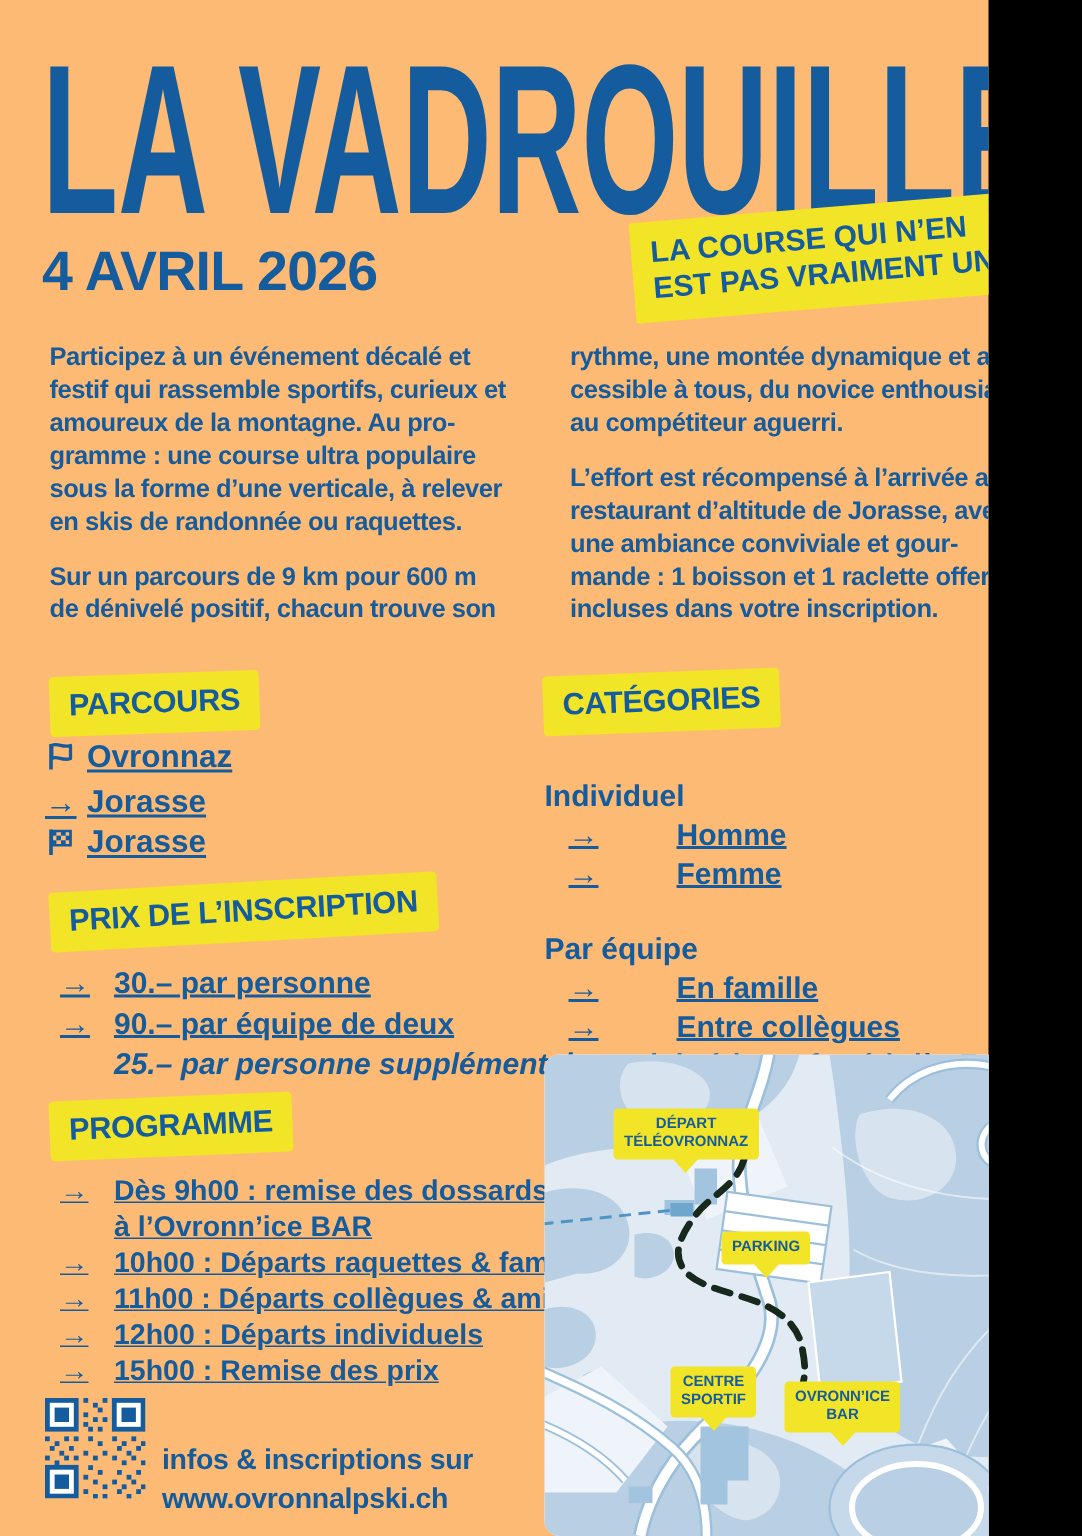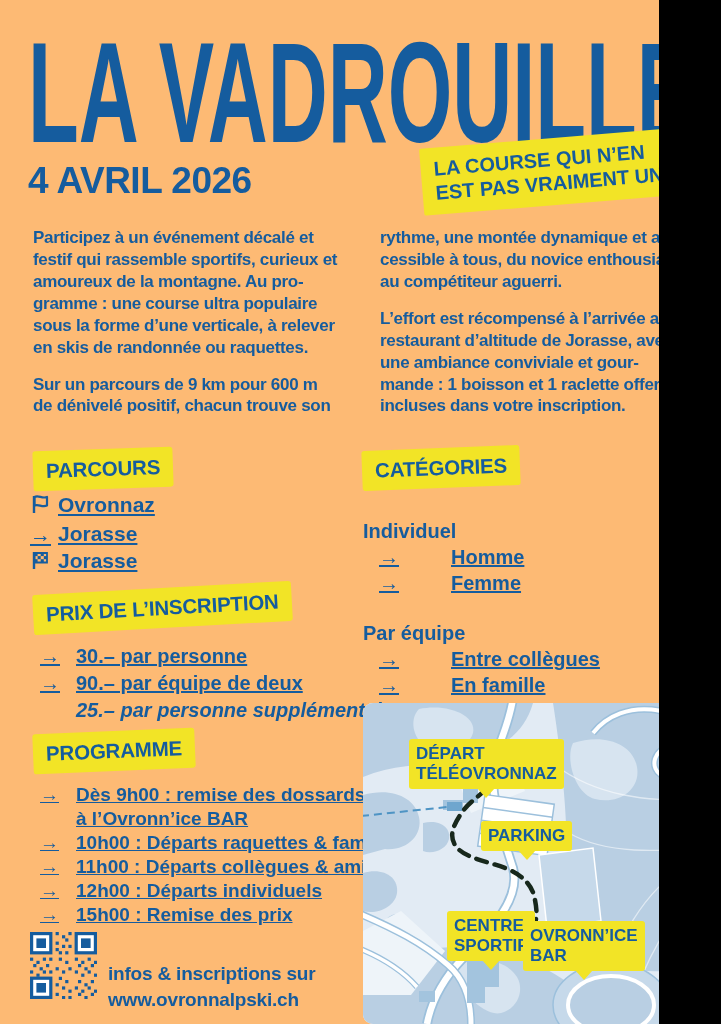--- a/index.html
+++ b/index.html
@@ -41,21 +41,21 @@
   .cats .group{margin-bottom:14px;margin-top:24px;}
   .cats .row{margin-left:16px;gap:36px;}
   .cats .note{margin-left:52px;font-style:italic;font-size:19px;}
   .map{
     position:absolute;left:363px;top:703px;width:344px;height:321px;
     border-radius:10px;overflow:hidden;background:#E2EBF4;
   }
   .map svg{position:absolute;left:0;top:0;}
   .map-label{
     position:absolute;background:#F2E426;color:#155C9E;font-weight:bold;
-    font-size:17px;line-height:1.18;padding:5px 7px;
+    font-size:10px;line-height:1.18;text-align:center;padding:5px 7px;
     border-radius:3px;white-space:pre;
   }
   .map-label::after{
     content:"";position:absolute;left:50%;bottom:-9px;transform:translateX(-50%);
     border:9px solid transparent;border-top:10px solid #F2E426;border-bottom:0;
   }
   .qr{position:absolute;left:30px;top:932px;}
   .footer-text{
     position:absolute;left:108px;top:961px;font-size:19px;font-weight:bold;
     line-height:1.35;white-space:pre;letter-spacing:-0.2px;
@@ -186,25 +186,25 @@
       </div>
       <div class="row">
         <span class="arrow"></span>
         <div>Femme</div>
       </div>
     </div>
     <div class="group">
       <p class="group-title">Par équipe</p>
       <div class="row">
         <span class="arrow"></span>
+        <div>En famille</div>
+      </div>
+      <div class="row">
+        <span class="arrow"></span>
         <div>Entre collègues</div>
-      </div>
-      <div class="row">
-        <span class="arrow"></span>
-        <div>En famille</div>
       </div>
       <div class="note">adulte(s) + enfant(s) dès 7 ans</div>
       <div class="row">
         <span class="arrow"></span>
         <div>Entre amis</div>
       </div>
     </div>
   </div>
 
   <div class="map">

